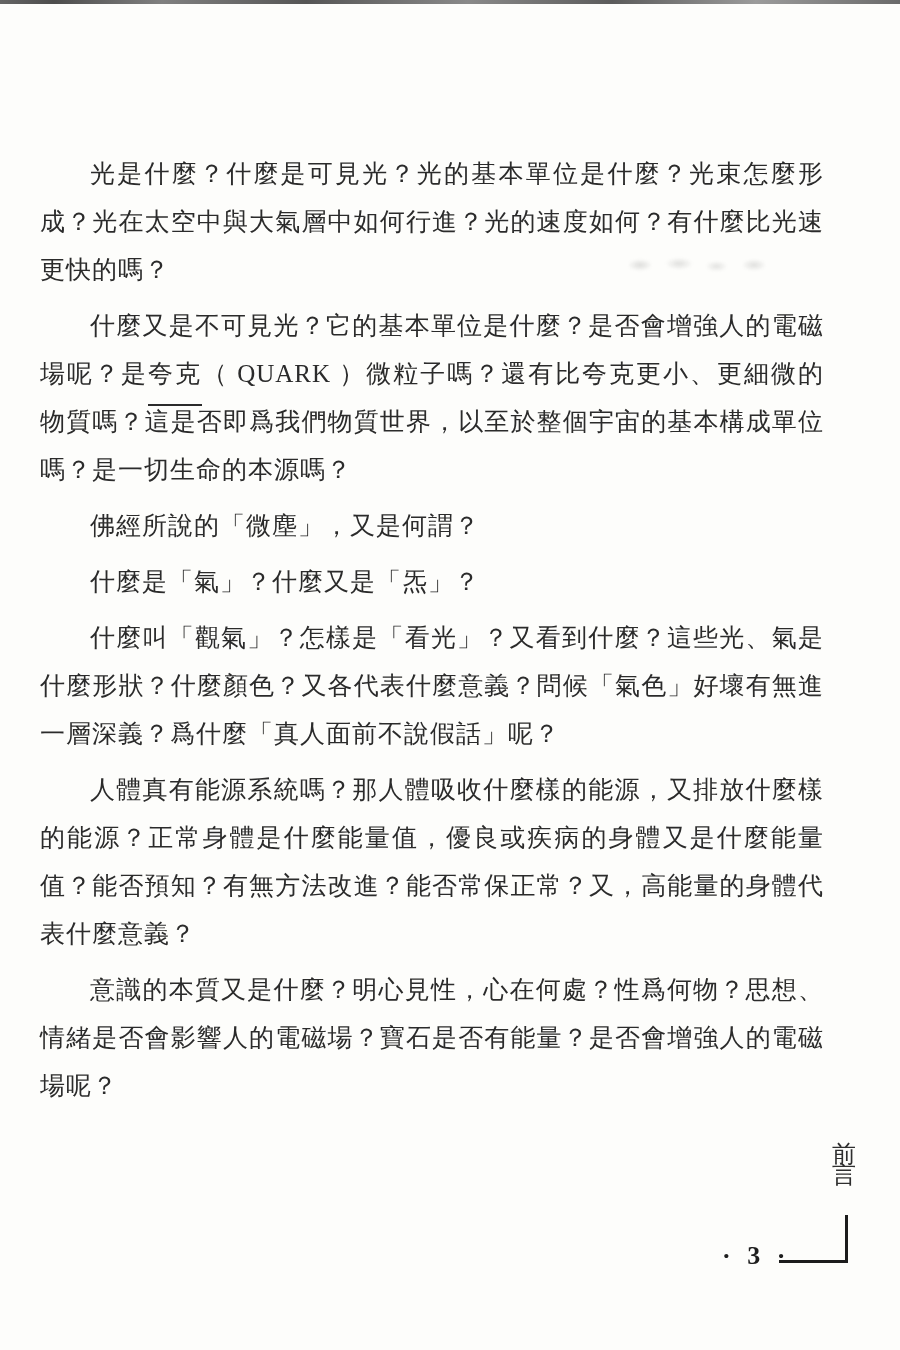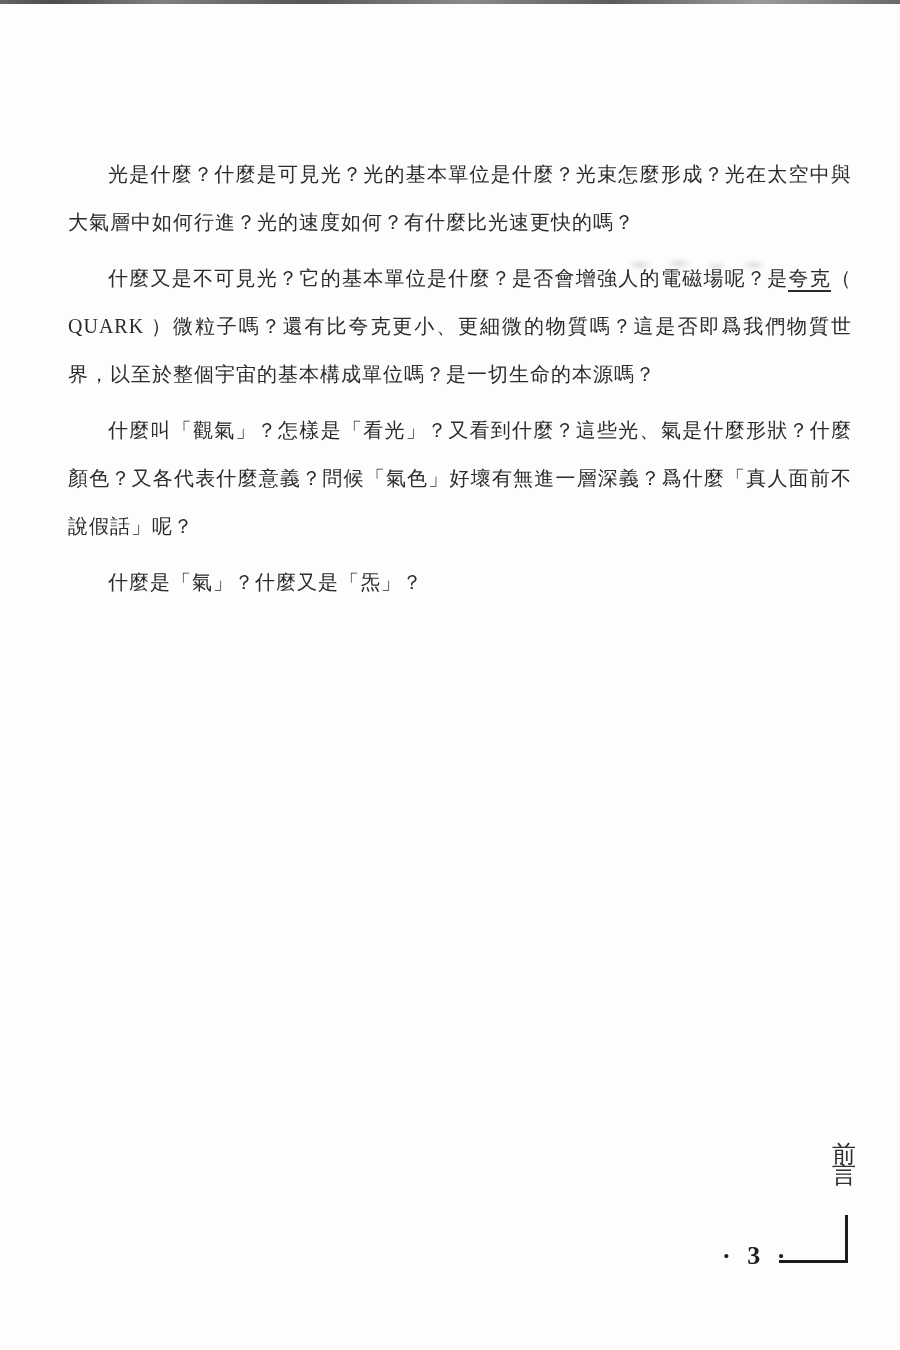--- a/index.html
+++ b/index.html
@@ -42,34 +42,33 @@
       radial-gradient(ellipse 20px 9px at 38% 45%, rgba(110,110,110,.20), transparent 70%),
       radial-gradient(ellipse 16px 8px at 63% 55%, rgba(110,110,110,.18), transparent 70%),
       radial-gradient(ellipse 18px 9px at 88% 50%, rgba(110,110,110,.20), transparent 70%);
     filter: blur(1px);
     z-index: 0;
   }
   .content {
     position: absolute;
     left: 40px; top: 150px; width: 784px;
     z-index: 1;
-    font-size: 20px;
+    font-size: 25px;
     line-height: 48px;
     letter-spacing: 1px;
     color: #2b2b2b;
     text-align: justify;
-    margin-left: 28px;
   }
   .content p {
     margin: 0 0 8px 0;
     text-indent: 2em;
   }
   .underline {
     border-bottom: 2px solid #2b2b2b;
-    padding-bottom: 1px;
+    padding-bottom: 17px;
   }
   
   .side-label {
     position: absolute;
     left: 828px; top: 1122px;
     writing-mode: vertical-rl;
     font-size: 24px;
     letter-spacing: 20px;
     color: #2e2e2e;
     z-index: 1;
@@ -105,27 +104,30 @@
   <div class="top-scan-edge"></div>
 
 
   <div class="bleed-artifact"></div>
 
   <main class="content" style="color: rgb(43, 43, 43);">
     <p><span>光是什麼？什麼是可見光？光的基本單位是什麼？光束怎麼形成？光在太空中與大氣層中如何行進？光的速度如何？有什麼比光速更快的嗎？</span></p>
 
     <p><span>什麼又是不可見光？它的基本單位是什麼？是否會增強人的電磁場呢？是</span><span class="underline">夸克</span><span>（ QUARK ）微粒子嗎？還有比夸克更小、更細微的物質嗎？這是否即爲我們物質世界，以至於整個宇宙的基本構成單位嗎？是一切生命的本源嗎？</span></p>
 
+    <p><span>佛經所說的「微塵」，又是何謂？</span></p>
+
+    <p><span>什麼是「氣」？什麼又是「炁」？</span></p>
 
     <p><span>什麼叫「觀氣」？怎樣是「看光」？又看到什麼？這些光、氣是什麼形狀？什麼顏色？又各代表什麼意義？問候「氣色」好壞有無進一層深義？爲什麼「真人面前不說假話」呢？</span></p>
 
-    <p><span>什麼是「氣」？什麼又是「炁」？</span></p>
+    <p><span>人體真有能源系統嗎？那人體吸收什麼樣的能源，又排放什麼樣的能源？正常身體是什麼能量值，優良或疾病的身體又是什麼能量值？能否預知？有無方法改進？能否常保正常？又，高能量的身體代表什麼意義？</span></p>
 
 
-
+    <p><span>意識的本質又是什麼？明心見性，心在何處？性爲何物？思想、情緒是否會影響人的電磁場？寶石是否有能量？是否會增強人的電磁場呢？</span></p>
   </main>
 
   <div class="side-label">前言</div>
 
   <div class="corner-mark-v"></div>
   <div class="corner-mark-h"></div>
 
   <div class="page-number">· 3 ·</div>
 
 </div>

